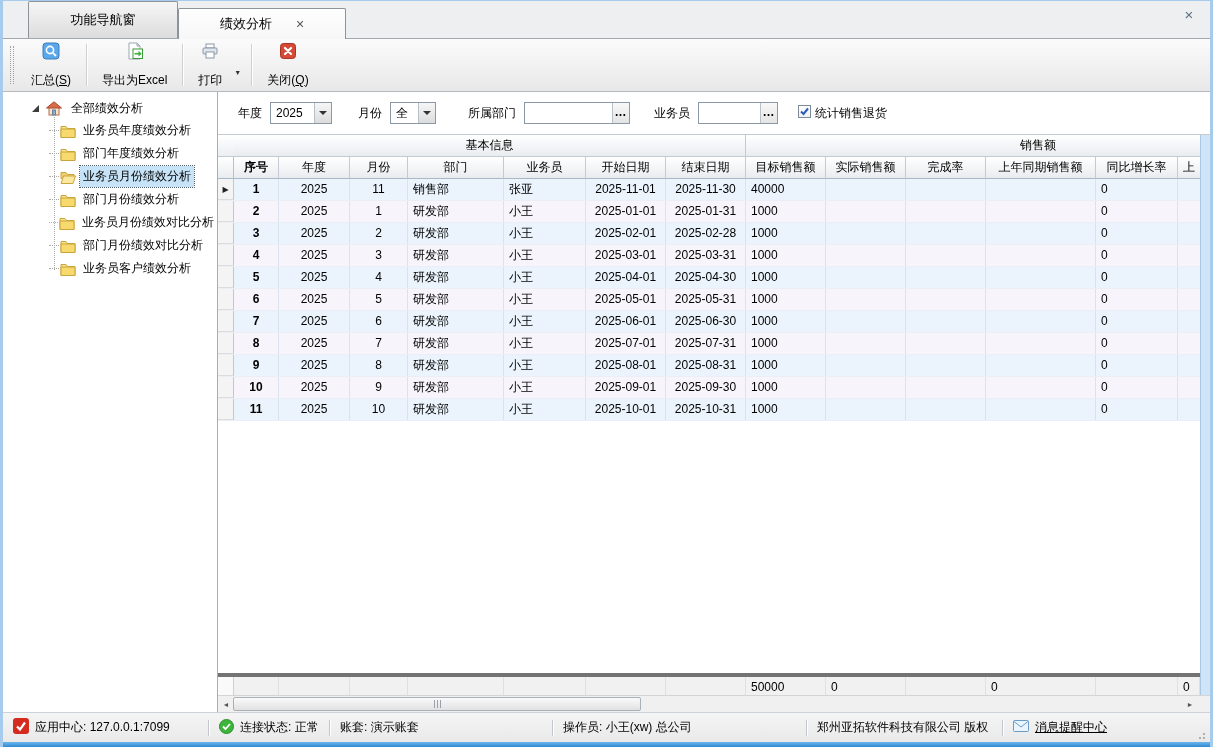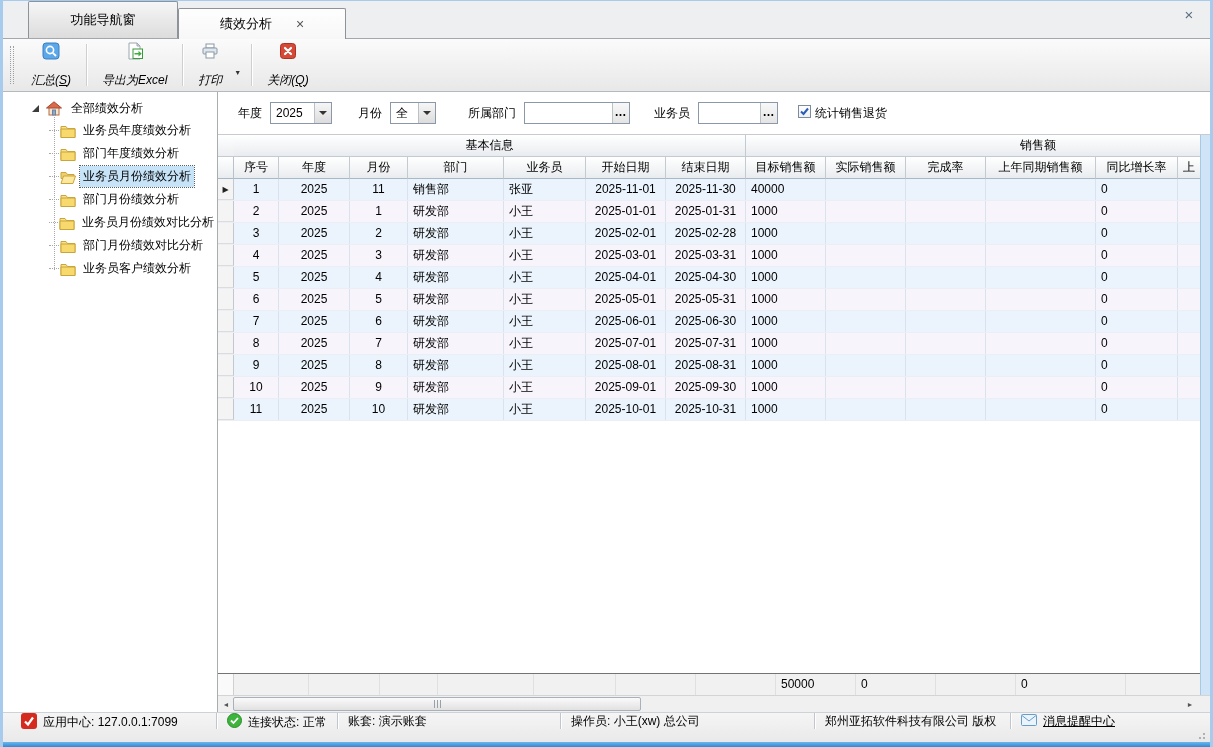--- a/index.html
+++ b/index.html
@@ -12,21 +12,21 @@
   .tabbar { flex:0 0 31px; background:#edeff1; display:flex; align-items:flex-end; padding-left:25px; position:relative; border-bottom:1px solid #a2a7ac; }
   .tab { height:37px; display:flex; align-items:center; justify-content:center; border:1px solid #8d9398; border-bottom:none; font-size:13px; border-radius:2px 2px 0 0; }
   .tab-nav { width:150px; background:linear-gradient(#f6f6f6,#dcdcdc); }
   .tab-active { width:168px; background:linear-gradient(#fefefe,#f7f7f7); position:relative; z-index:2; margin-bottom:-1px; height:31px; gap:24px; }
   .tab-close { color:#555; font-size:14px; line-height:12px; }
   .win-close { position:absolute; right:12px; top:5px; width:18px; height:18px; text-align:center; line-height:18px; color:#5a6e80; font-size:15px; cursor:default; }
 
   
   .toolbar { flex:0 0 53px; background:linear-gradient(#fbfbfb,#e8e8e8); border-bottom:1px solid #b4b9be; display:flex; align-items:center; padding-left:7px; }
   .tb-grip { width:4px; height:38px; border-left:1px dotted #9aa0a6; border-right:1px dotted #9aa0a6; margin:0 5px 0 0; }
-  .tb-btn { display:flex; flex-direction:column; align-items:center; justify-content:center; padding:3px 12px 2px; gap:9px;font-style:italic; }
+  .tb-btn { display:flex; flex-direction:column; align-items:center; justify-content:center; padding:3px 12px 2px; gap:9px; }
   .tb-btn .lbl { white-space:nowrap; }
   .tb-sep { width:1px; height:42px; background:#cfcfcf; box-shadow:1px 0 0 #fff; margin:0 3px; }
   .tb-drop { font-size:7px; color:#333; padding:14px 7px 0 0; }
   .mnote u { text-decoration:underline; }
 
   
   .body { flex:1 1 auto; display:flex; min-height:0; }
 
   
   .sidebar { flex:0 0 215px; background:#fff; border-right:1px solid #a8adb2; position:relative; overflow:hidden; padding-top:5px; }
@@ -65,40 +65,40 @@
   .hrow .hcell { border-bottom:1px solid #a9b8c6; }
   .g-corner { flex:0 0 16px; border-bottom:1px solid #c3cad2; background:linear-gradient(#ffffff,#eceef1); }
   .g-basic { flex:0 0 512px; }
   .g-sales { flex:1 1 auto; padding-left:130px; border-right:none; }
   .h-ind { flex:0 0 16px; background:linear-gradient(#ffffff,#e9ecef); border-right:1px solid #b9c2cc; border-bottom:1px solid #a9b8c6; }
   .cell { border-right:1px solid #dae3ed; line-height:21px; overflow:hidden; white-space:nowrap; }
   .trow { border-bottom:1px solid #eceef6; }
   .trow.even .cell { background:#ebf4fc; }
   .trow.odd  .cell { background:#f8f4fb; }
   .c-ind { flex:0 0 16px; background:#f4f4f4; border-right:1px solid #c2c8ce; border-bottom:1px solid #dcdcdc; display:flex; align-items:center; justify-content:center; font-size:8px; color:#222; }
-  .c0{flex:0 0 45px;} .c1{flex:0 0 71px;} .c2{flex:0 0 58px;} .c3{flex:0 0 96px;}
+  .c0{flex:0 0 45px;font-weight:bold;} .c1{flex:0 0 71px;} .c2{flex:0 0 58px;} .c3{flex:0 0 96px;}
   .c4{flex:0 0 82px;} .c5{flex:0 0 80px;} .c6{flex:0 0 80px;} .c7{flex:0 0 80px;}
   .c8{flex:0 0 80px;} .c9{flex:0 0 80px;} .c10{flex:0 0 110px;} .c11{flex:0 0 82px;}
   .c12{flex:1 1 22px; border-right:none;}
   .tc { text-align:center; } .tl { text-align:left; padding-left:5px; }
   .spacer { flex:1 1 auto; background:#fff; }
-  .frow { background:#f1f1f1; border-top:1px solid #737373;gap:30px; }
+  .frow { background:#f1f1f1; border-top:4px solid #737373; }
   .frow .fcell { border-right:1px solid #e0e0e0; line-height:21px; padding-left:5px; overflow:hidden; white-space:nowrap; }
   .f-ind { flex:0 0 16px; background:#fafafa; border-right:1px solid #d0d0d0; }
   .vscroll { flex:0 0 10px; background:#cfe4f7; border-left:1px solid #a8c8e4; }
 
   
   .hscroll { flex:0 0 17px; background:#f0f0f0; border-top:1px solid #d4d4d4; position:relative; display:flex; align-items:center; }
   .hs-arrow { width:16px; height:15px; display:flex; align-items:center; justify-content:center; font-size:7px; color:#555; }
   .hs-arrow.right { position:absolute; right:12px; }
   .hs-thumb { position:absolute; left:15px; top:1px; width:408px; height:14px; background:linear-gradient(#fafafa,#e1e1e1); border:1px solid #a8b0ba; border-radius:2px; display:flex; align-items:center; justify-content:center; gap:2px; }
   .hs-thumb i { display:block; width:1px; height:8px; background:#98a0a8; }
 
   
-  .statusbar { flex:0 0 30px; border-top:1px solid #cdd2d8; background:linear-gradient(#f5f5f5,#e9e9e9); display:flex; align-items:flex-start; position:relative;padding-left:8px; }
+  .statusbar { flex:0 0 30px; border-top:1px solid #cdd2d8; background:linear-gradient(#f5f5f5,#e9e9e9); display:flex; align-items:center; position:relative; }
   .sb-seg { display:flex; align-items:center; gap:6px; padding-left:10px; overflow:hidden; white-space:nowrap; }
   .sb-sep { width:1px; height:16px; background:#c0c6cc; box-shadow:1px 0 0 #fff; }
   .w-app { flex:0 0 205px; } .w-conn { flex:0 0 120px; } .w-acct { flex:0 0 222px; }
   .w-oper { flex:0 0 253px; } .w-copy { flex:0 0 195px; } .w-msg { flex:1 1 auto; }
   .msg-link { text-decoration:underline; }
   .sb-grip { position:absolute; right:3px; bottom:3px; width:9px; height:9px;
              background:radial-gradient(circle at 2px 8px,#b0b0b0 1px,transparent 1.2px),
                         radial-gradient(circle at 6px 8px,#b0b0b0 1px,transparent 1.2px),
                         radial-gradient(circle at 6px 4px,#b0b0b0 1px,transparent 1.2px); }
   .bottom-strip { flex:0 0 5px; background:linear-gradient(#6db5ec,#2f8ad2); }

